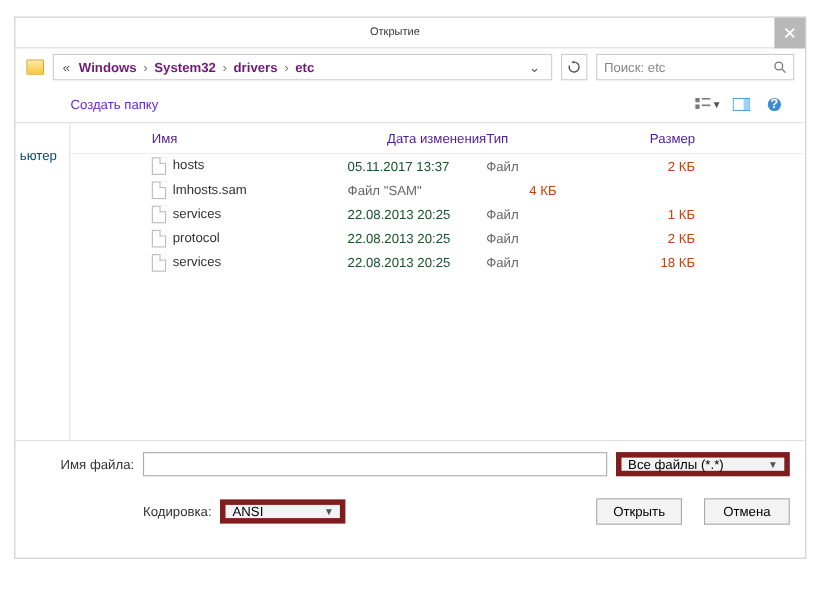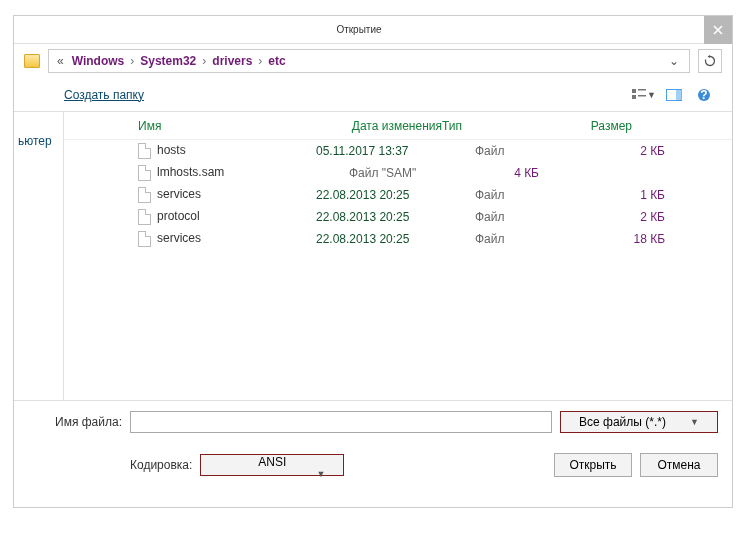--- a/index.html
+++ b/index.html
@@ -12,50 +12,50 @@
 .folder-icon { width: 16px; height: 14px; background: linear-gradient(#ffe9a6,#f4c742); border: 1px solid #d8a62f; border-radius: 1px; }
 .breadcrumb { flex: 1; height: 24px; border: 1px solid #ccc; display: flex; align-items: center; padding: 0 4px; gap: 2px; }
 .bc-back { color: #555; padding: 0 4px; }
 .bc-seg { color: #701a75; padding: 0 2px; cursor: pointer; font-weight: bold; }
 .bc-chev { color: #777; padding: 0 2px; cursor: pointer; }
 .bc-drop { margin-left: auto; color: #555; padding: 0 6px; cursor: pointer; }
 .refresh-btn { width: 24px; height: 24px; border: 1px solid #ccc; display: flex; align-items: center; justify-content: center; cursor: pointer; color: #555; }
 .searchbox { width: 180px; height: 24px; border: 1px solid #ccc; display: flex; align-items: center; padding: 0 6px; color: #888; }
 .searchbox .mag { margin-left: auto; color: #777; }
 .toolbar { height: 34px; display: flex; align-items: center; padding: 0 14px; border-bottom: 1px solid #e0e0e0; }
-.new-folder { color: #0c4a6e; cursor: pointer; padding-left: 36px; text-decoration: underline; }
+.new-folder { color: #6d28d9; cursor: pointer; padding-left: 36px; }
 .spacer { flex: 1; }
 .tb-btn { width: 28px; height: 24px; display: flex; align-items: center; justify-content: center; cursor: pointer; color: #555; margin-left: 2px; }
 .tb-views { display: flex; align-items: center; gap: 1px; }
 .chev-sm { font-size: 9px; color: #555; }
 .body { display: flex; height: 288px; }
 .navpane { width: 50px; border-right: 1px solid #e0e0e0; padding-top: 22px; padding-left: 4px; color: #0c4a6e; overflow: hidden; }
 .filelist { flex: 1; }
-.headers { display: flex; height: 28px; align-items: center; border-bottom: 1px solid #eee; color: #15803d; }
+.headers { display: flex; height: 28px; align-items: center; border-bottom: 1px solid #eee; color: #4c1d95; }
 .col-name { width: 252px; padding-left: 74px; }
 .col-date { width: 126px; text-align: right; }
 .col-type { width: 118px; }
 .col-size { width: 90px; text-align: right; padding-right: 18px; }
 .rows { }
 .row { display: flex; height: 22px; align-items: center; color: #333; }
 .nm { width: 252px; padding-left: 74px; display: flex; align-items: flex-start; gap: 6px; }
 .file-ico { width: 13px; height: 16px; border: 1px solid #bbb; background: #fff; position: relative; }
 .file-ico::after { content: ""; position: absolute; top: -1px; right: -1px; width: 5px; height: 5px; background: #fff; border-left: 1px solid #bbb; border-bottom: 1px solid #bbb; }
 .dt { width: 126px; color: #14532d; }
-.tp { width: 118px; color: #666; margin-left: 33px; }
-.sz { width: 90px; text-align: right; padding-right: 18px; color: #701a75; }
+.tp { width: 118px; color: #666; }
+.sz { width: 90px; text-align: right; padding-right: 18px; color: #c2410c; }
 .footer { border-top: 1px solid #e0e0e0; padding: 10px 14px; }
 .fr { display: flex; align-items: center; gap: 8px; margin-bottom: 20px; }
 .lab { width: 94px; text-align: right; color: #333; }
 .fname-input { flex: 1; height: 22px; border: 1px solid #aaa; padding: 0 4px; }
-.combo { height: 22px; border: 1px solid #7f1d1d; background: #f3f3f3; display: flex; align-items: center; padding: 0 18px; cursor: pointer; }
+.combo { height: 22px; border: 5px solid #7f1d1d; background: #f3f3f3; display: flex; align-items: center; padding: 0 6px; cursor: pointer; }
 .combo .dd { margin-left: auto; font-size: 9px; color: #555; }
 .filter-combo { width: 158px; }
-.enc-combo { width: 144px; flex-direction: column; }
-.actions { display: flex; gap: 8px; margin-left: auto; text-align: center; }
+.enc-combo { width: 114px; }
+.actions { display: flex; gap: 20px; margin-left: auto; text-align: center; }
 .btn { width: 78px; height: 24px; border: 1px solid #aaa; background: #f3f3f3; display: flex; align-items: center; justify-content: center; cursor: pointer; }
 svg { display: block; }
 </style>
 </head>
 <body>
 
 <div class="dialog">
 
   <div class="titlebar">
     <div class="title">Открытие</div>
@@ -78,20 +78,29 @@
       <span class="bc-chev">›</span>
       <span class="bc-seg">etc</span>
       <span class="bc-drop">⌄</span>
     </div>
     <div class="refresh-btn">
       <svg width="12" height="12" viewBox="0 0 12 12">
           <path d="M6 1.5 A4.5 4.5 0 1 1 1.7 4.5" fill="none" stroke="#555" stroke-width="1.3"></path>
           <path d="M6 0 L6 3 L3.5 1.5 Z" fill="#555"></path>
         </svg>
     </div>
+    <div class="searchbox">
+      <span>Поиск: etc</span>
+      <span class="mag">
+        <svg width="12" height="12" viewBox="0 0 12 12">
+            <circle cx="5" cy="5" r="3.5" fill="none" stroke="#777" stroke-width="1.2"></circle>
+            <line x1="8" y1="8" x2="11" y2="11" stroke="#777" stroke-width="1.2"></line>
+          </svg>
+      </span>
+    </div>
   </div>
 
   <div class="toolbar">
     <span class="new-folder">Создать папку</span>
     <div class="spacer"></div>
     <div class="tb-btn tb-views">
       <svg width="14" height="12" viewBox="0 0 14 12">
           <rect x="0" y="0" width="4" height="4" fill="#777"></rect>
           <rect x="6" y="0" width="8" height="1.5" fill="#777"></rect>
           <rect x="0" y="6" width="4" height="4" fill="#777"></rect>

